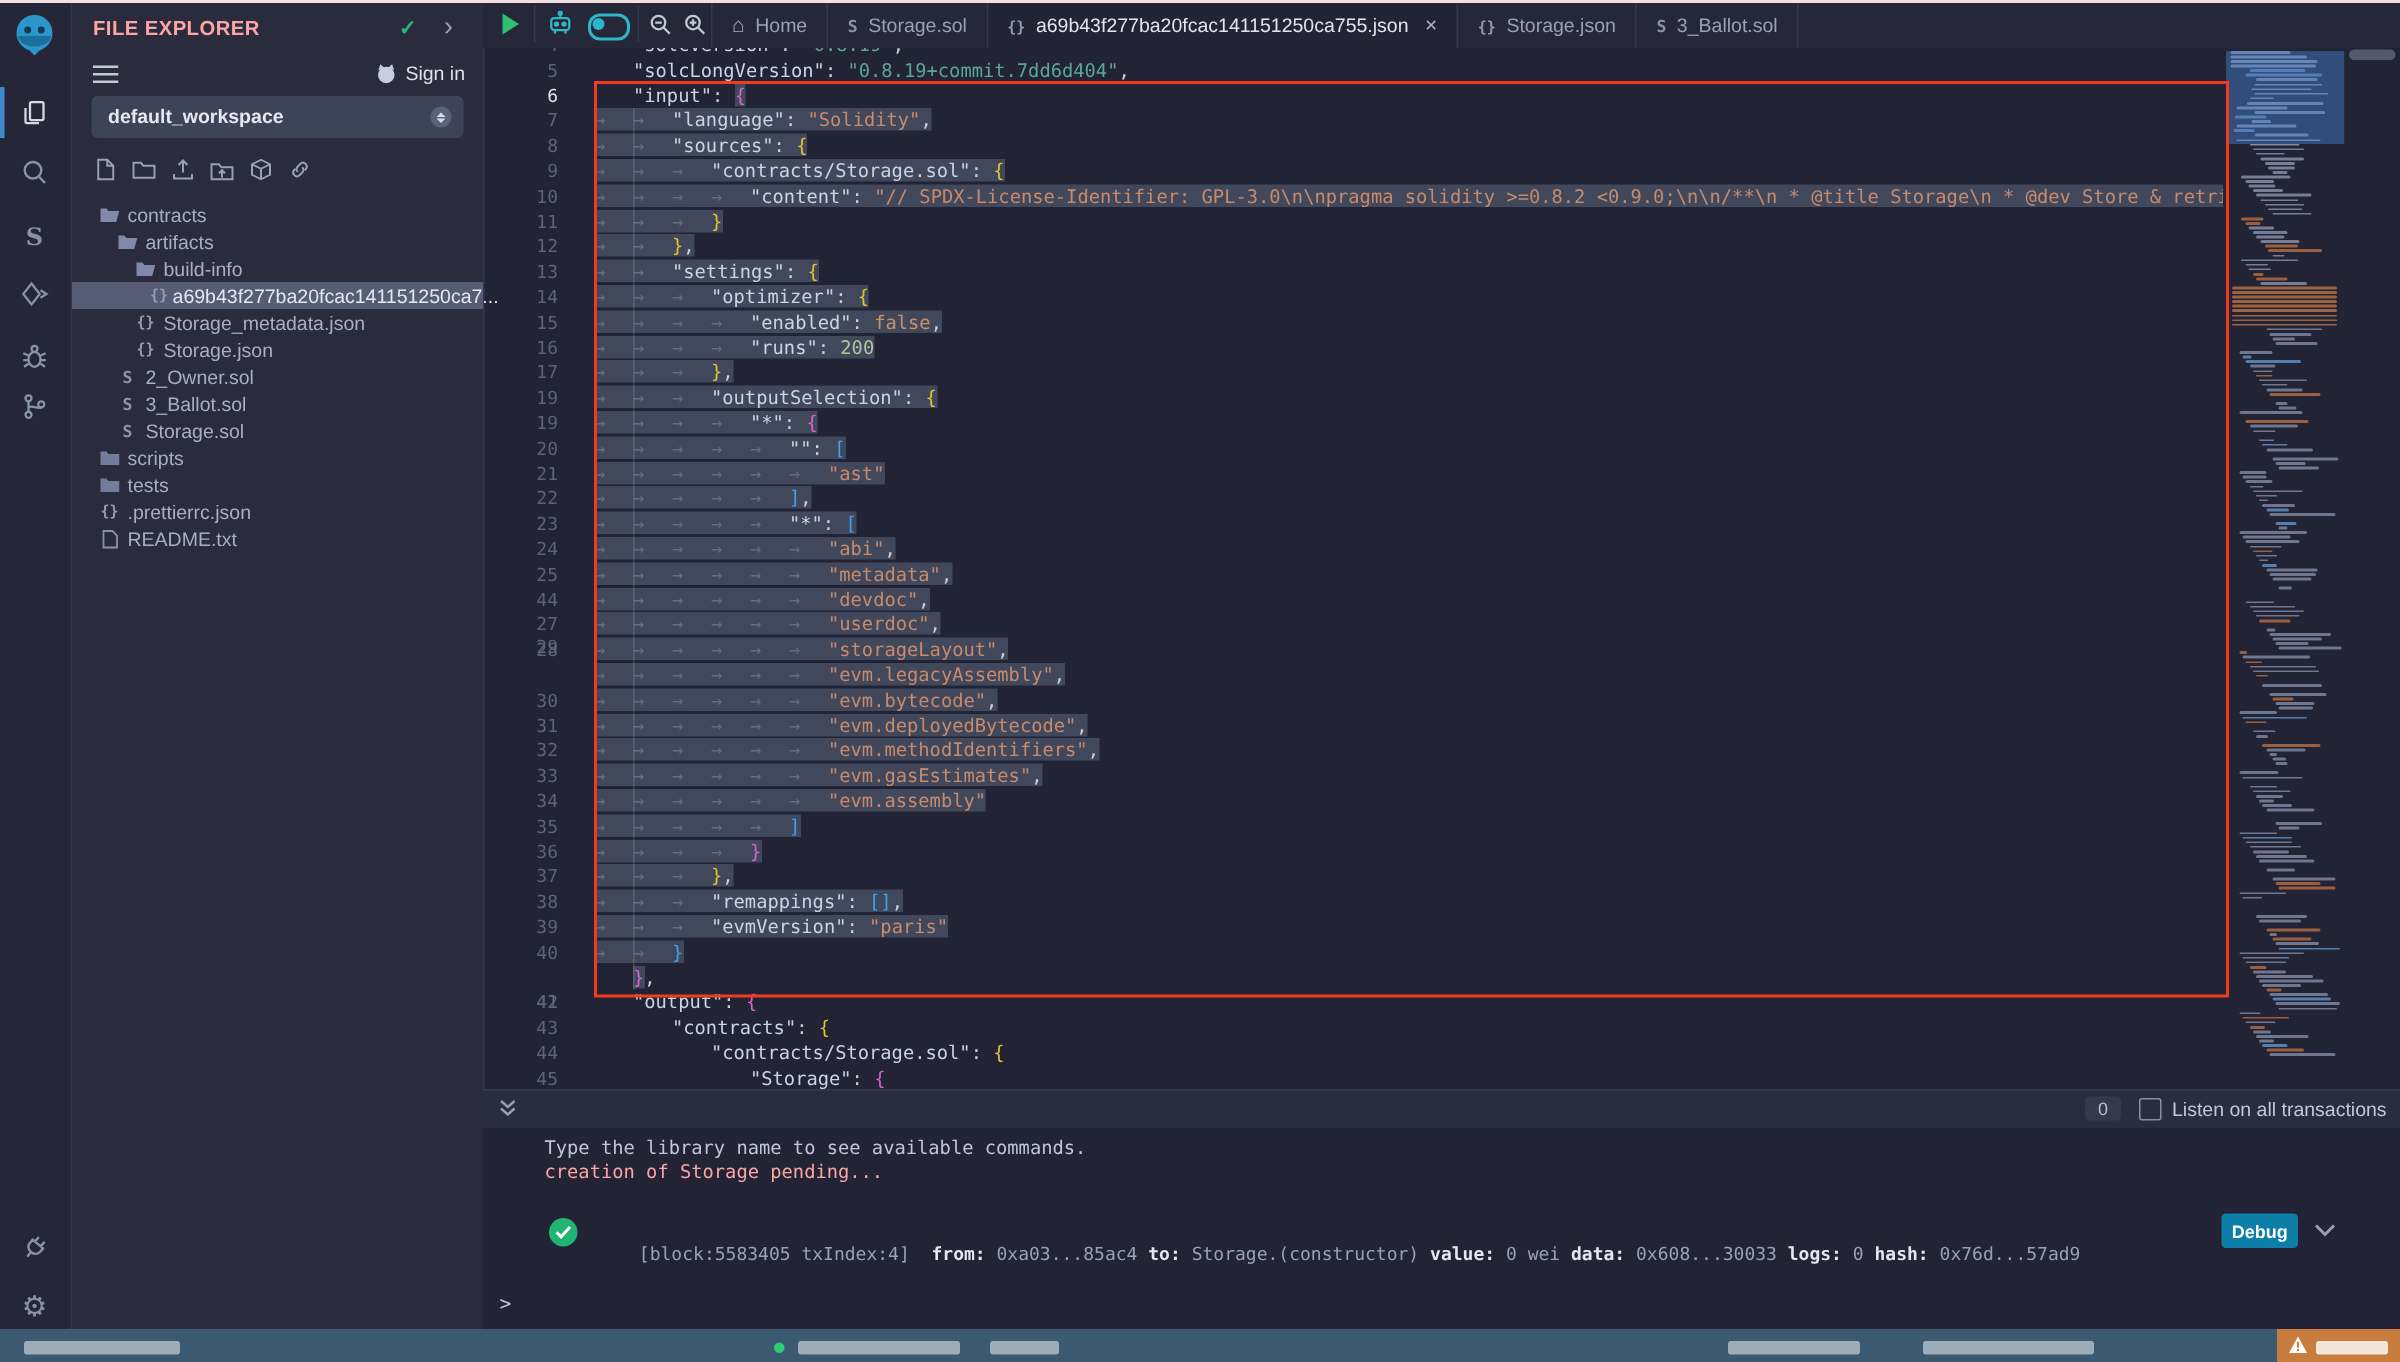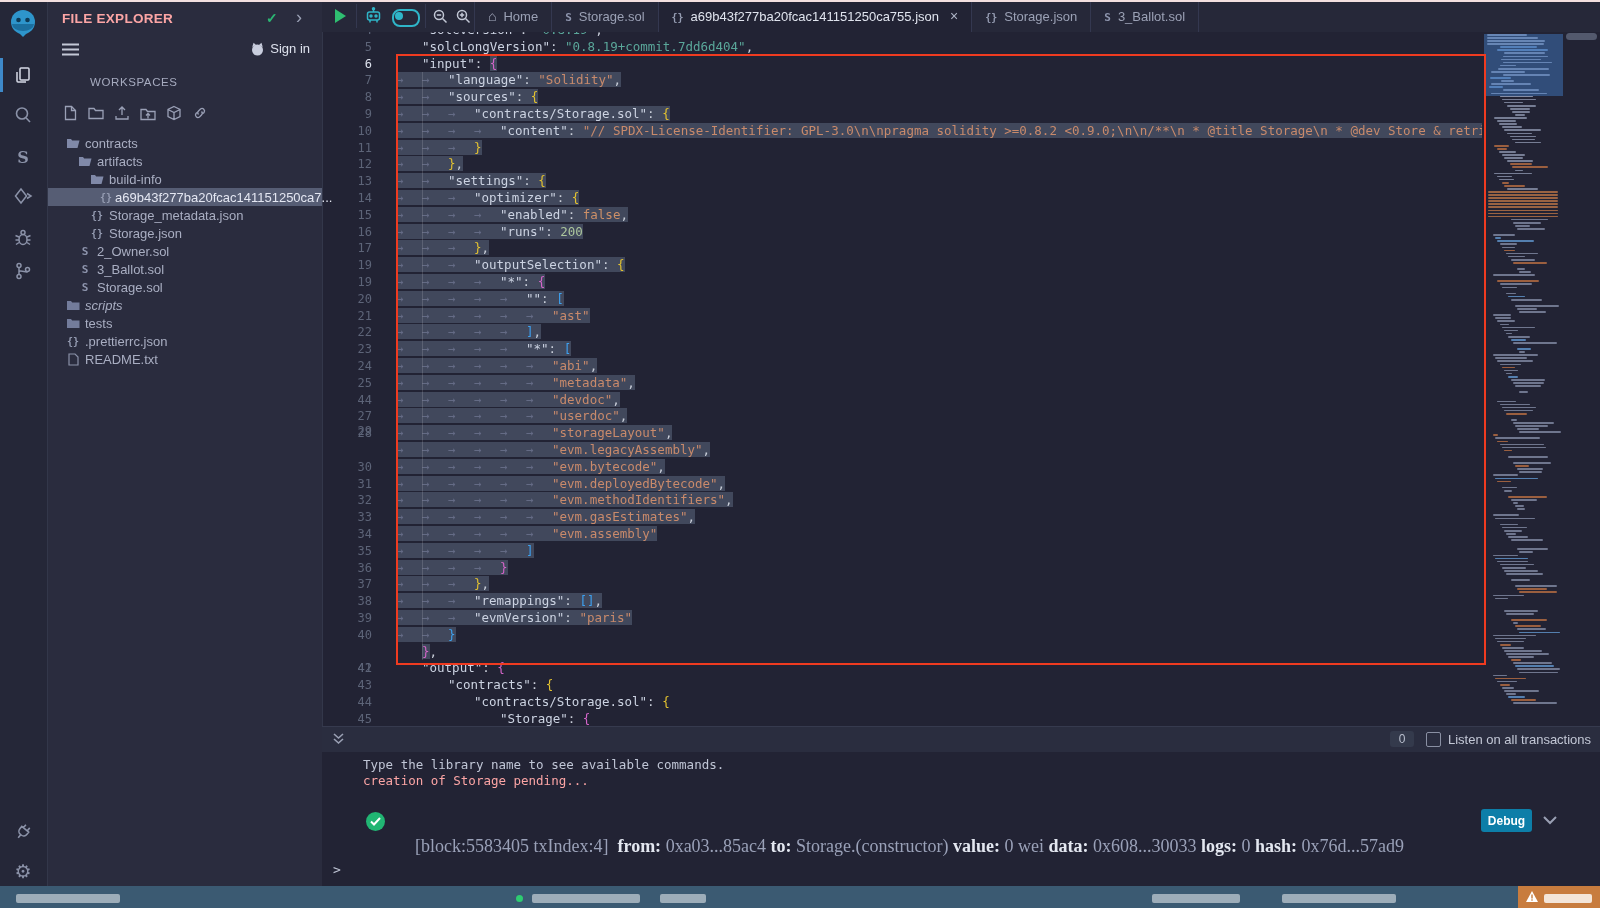--- a/index.html
+++ b/index.html
@@ -61,21 +61,21 @@
   #mm-sel{position:absolute;left:0;top:2px;width:79px;height:62px;background:rgba(66,124,196,.48);}
   #scroll-thumb{position:absolute;left:1566px;top:33px;width:31px;height:7px;border-radius:4px;background:#5c6378;opacity:.85;cursor:pointer;}
   
   #term-bar{position:absolute;left:322px;top:726px;right:0;height:25px;background:#2a2d3f;border-top:1px solid #363a4e;border-bottom:1px solid #363a4e;}
   #term-body{position:absolute;left:322px;top:752px;right:0;height:134px;background:#222334;font-family:"DejaVu Sans Mono",monospace;}
   .term-line{position:absolute;font-size:12.5px;color:#c0c6d6;white-space:pre;}
   .badge0{position:absolute;left:1068px;top:4px;min-width:16px;text-align:center;font-size:12px;color:#b9bfce;background:#343a4c;border-radius:3px;padding:1px 4px;}
   .chk{position:absolute;left:1104px;top:5px;width:13px;height:13px;border:1px solid #8a90a3;border-radius:2px;background:#2a2d3f;cursor:pointer;}
   .listen-lbl{position:absolute;left:1126px;top:5px;font-size:13px;color:#c3c8d6;}
   .tx-check{position:absolute;left:366px;top:60px;width:19px;height:19px;border-radius:50%;background:#21b573;display:flex;align-items:center;justify-content:center;}
-  .tx-line{position:absolute;left:397px;top:63px;font-size:18px;white-space:pre;font-family:Liberation Serif, serif;}
+  .tx-line{position:absolute;left:397px;top:63px;font-size:12px;white-space:pre;}
   .tx-dim{color:#9aa1b8;} .tx-lab{color:#e3e7f0;font-weight:bold;}
   .debug-btn{position:absolute;left:1481px;top:58px;width:51px;height:23px;background:#0d7ea8;color:#fff;font-size:12px;font-weight:bold;border:none;border-radius:3px;font-family:"Liberation Sans",sans-serif;cursor:pointer;}
   
   #statusbar{position:absolute;left:0;top:886px;width:1600px;height:22px;background:#3b5a72;}
   .sb-frag{position:absolute;top:8px;height:9px;background:rgba(255,255,255,.5);border-radius:2px;}
   .sb-dot{position:absolute;left:516px;top:9px;width:7px;height:7px;border-radius:50%;background:#2ecc71;}
   #scam-badge{position:absolute;left:1518px;top:0;width:82px;height:22px;background:#c87c3e;cursor:pointer;}
   #top-edge{position:absolute;left:0;top:0;width:1600px;height:2px;background:#f3e0e0;z-index:60;}
   svg{display:block;}
 </style>
@@ -154,20 +154,27 @@
     <span class="signin">
       <svg width="15" height="14" viewBox="0 0 15 14">
           <circle cx="7.5" cy="8" r="5.5" fill="#c9cede"></circle>
           <polygon points="2.2,5 3.6,0.8 6,3 " fill="#c9cede"></polygon>
           <polygon points="12.8,5 11.4,0.8 9,3" fill="#c9cede"></polygon>
         </svg>
       <span>Sign in</span>
     </span>
   </div>
 
+  <div class="ws-select">
+    <span class="val">default_workspace</span>
+    <span class="ws-stepper">
+        <i class="up"></i>
+        <i class="dn"></i>
+      </span>
+  </div>
 
   <div class="ex-tools">
     <span class="tool">
         <svg width="15" height="16" viewBox="0 0 15 16" fill="none" stroke="#9aa0b6" stroke-width="1.3">
           <path d="M2.5 1.5 h6 l4 4 v9 h-10 Z"></path>
           <path d="M8.5 1.5 v4 h4"></path>
         </svg>
       </span>
     <span class="tool">
         <svg width="16" height="14" viewBox="0 0 16 14" fill="none" stroke="#9aa0b6" stroke-width="1.3">
@@ -252,21 +259,21 @@
           <span class="ic-sol">S</span>
         </span>
         <span style="margin-left:3px;">3_Ballot.sol</span>
       </div>
       <div class="trow" style="padding-left: 28px;">
         <span class="tico">
           <span class="ic-sol">S</span>
         </span>
         <span style="margin-left:3px;">Storage.sol</span>
       </div>
-      <div class="trow" style="padding-left: 16px; font-style: italic;">
+      <div class="trow" style="padding-left: 16px;">
         <span class="tico">
           <svg width="14" height="12" viewBox="0 0 14 12">
             <path d="M1 2 h4 l1.2 1.6 H13.5 v7.4 H1 Z" fill="#737c9b"></path>
           </svg>
         </span>
         <span style="margin-left:3px;">scripts</span>
       </div>
       <div class="trow" style="padding-left: 16px;">
         <span class="tico">
           <svg width="14" height="12" viewBox="0 0 14 12">

